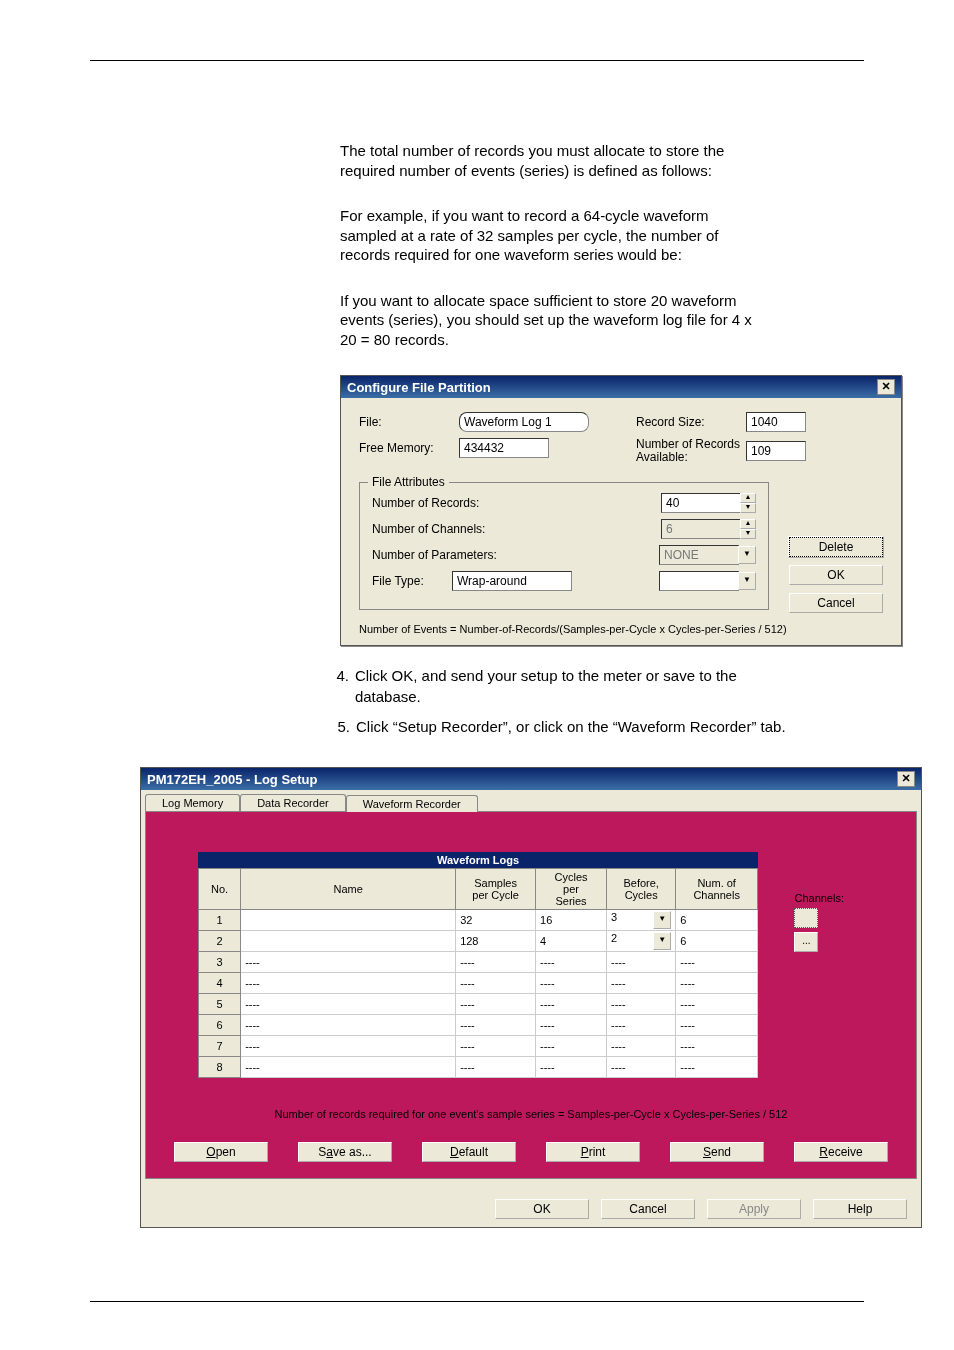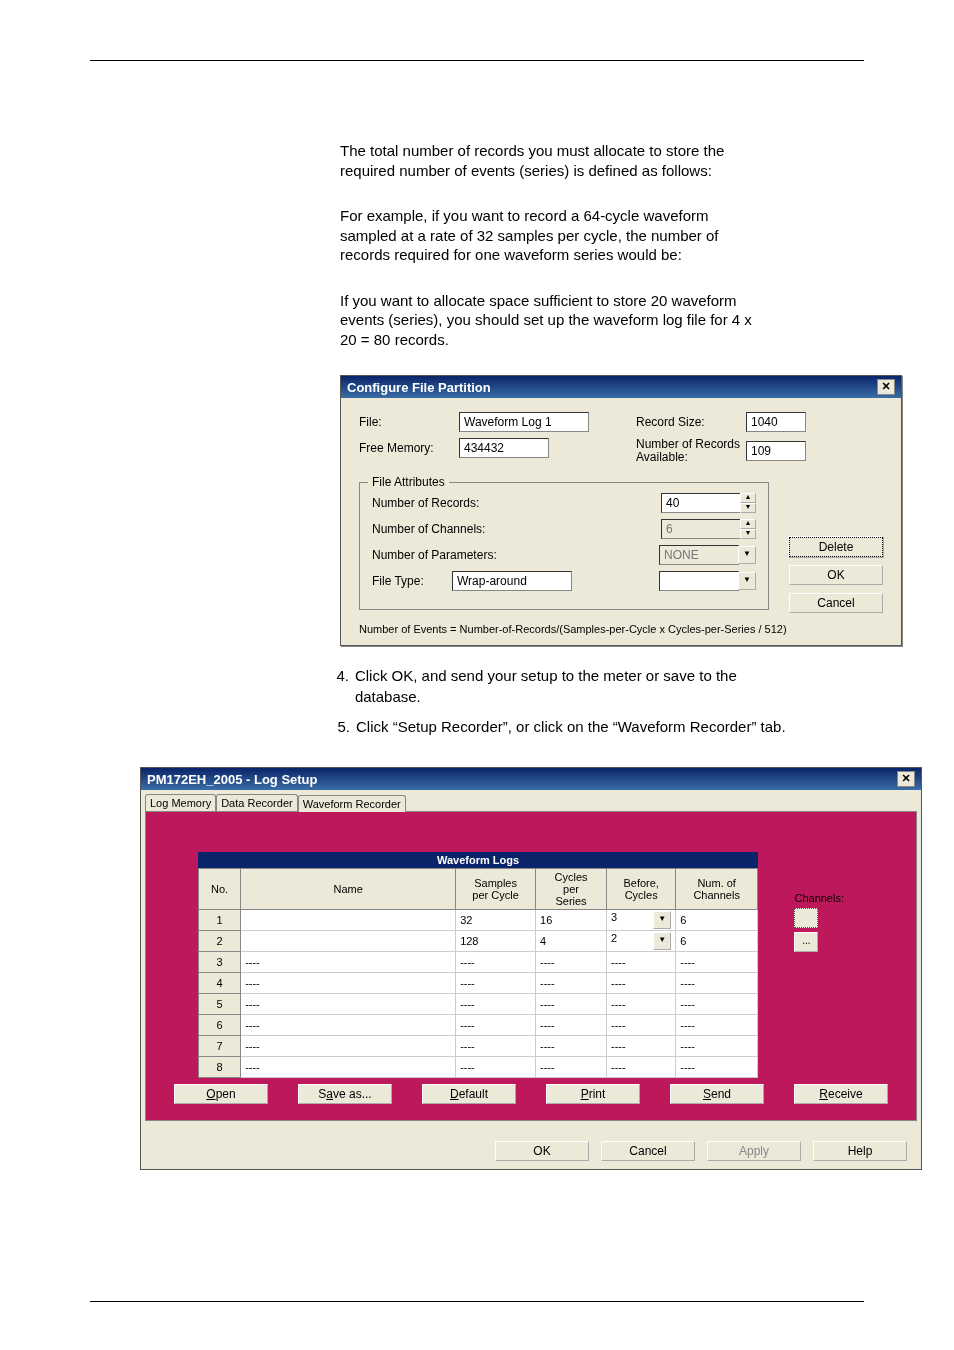--- a/index.html
+++ b/index.html
@@ -21,21 +21,21 @@
   .btn.dotted{border:1px dotted #000;outline:1px outset #fff;margin-top:31px;}
   .spin{display:inline-flex;flex-direction:column;margin-left:-1px;}
   .spin div{width:14px;height:8px;border:1px outset #fff;background:#ece9d8;font-size:7px;line-height:6px;text-align:center;}
   .dd{display:inline-block;width:16px;height:16px;border:1px outset #fff;background:#ece9d8;text-align:center;font-size:8px;line-height:14px;margin-left:-1px;}
   .footnote{font-size:11px;margin-top:10px;}
   .olist{margin-left:230px;width:470px;font-size:15px;line-height:1.35;margin-top:20px;}
   .olist .li{display:flex;margin-bottom:10px;}
   .olist .num{width:30px;text-align:right;padding-right:6px;}
   .dialog2{margin-left:50px;margin-top:30px;width:780px;background:#ece9d8;border:1px solid #555;font-family:Tahoma,Arial,sans-serif;}
   .tabs{display:flex;gap:0;padding:4px 4px 0 4px;font-size:11px;}
-  .tab{border:1px solid #888;border-bottom:none;background:#ece9d8;padding:2px 4px;border-radius:3px 3px 0 0;}
+  .tab{border:1px solid #888;border-bottom:none;background:#ece9d8;padding:2px 16px;border-radius:3px 3px 0 0;}
   .tab.active{background:#ece9d8;font-weight:normal;position:relative;top:1px;}
   .tabbody{background:#be185d;border:1px solid #888;margin:0 4px 12px 4px;padding:40px 12px 16px 12px;}
   .innerhdr{background:#0a246a;color:#fff;font-size:11px;text-align:center;padding:2px 0;font-weight:bold;}
   table.grid{border-collapse:collapse;width:100%;font-size:11px;background:#fff;}
   table.grid th{background:#ece9d8;border:1px solid #888;padding:2px 12px;font-weight:normal;text-align:center;}
   table.grid td{border:1px solid #ccc;padding:1px 4px;height:18px;}
   table.grid td.no{background:#ece9d8;border:1px solid #888;text-align:center;width:28px;}
   .iconbtn{display:inline-block;width:22px;height:18px;border:1px dotted #555;background:#ece9d8;}
   .note2{text-align:center;font-size:11px;margin:30px 0 22px 0;}
   .btnrow{display:flex;gap:30px;justify-content:center;margin-top:6px;}
@@ -55,21 +55,21 @@
   <div class="dialog">
     <div class="titlebar">
       <span>Configure File Partition</span>
       <span class="closebtn">✕</span>
     </div>
     <div class="dbody">
       <div style="display:flex;gap:30px;">
         <div style="flex:1;">
           <div class="row">
             <span class="lbl">File:</span>
-            <span class="val" style="min-width:120px;">Waveform Log 1</span>
+            <span class="val" style="min-width:120px;border-radius:8px;">Waveform Log 1</span>
           </div>
           <div class="row">
             <span class="lbl">Free Memory:</span>
             <span class="val" style="min-width:80px;">434432</span>
           </div>
         </div>
         <div style="flex:1;">
           <div class="row">
             <span class="lbl" style="width:110px;">Record Size:</span>
             <span class="val" style="min-width:50px;">1040</span>
@@ -239,20 +239,21 @@
             </tbody>
         </table>
       </div>
       <div style="position:absolute;"></div>
       <div style="float:right;margin-top:-186px;margin-right:60px;display:flex;flex-direction:column;gap:4px;align-items:flex-start;">
         <span style="font-size:11px;">Channels:</span>
         <span class="iconbtn"></span>
         <span class="iconbtn" style="border:1px outset #fff;text-align:center;font-size:10px;line-height:16px;">...</span>
       </div>
 
+      <div class="note2">Number of records required for one event's sample series = Samples-per-Cycle x Cycles-per-Series / 512</div>
 
       <div class="btnrow">
         <span class="btn"><u>O</u><span></span>pen</span>
         <span class="btn">S<u>a</u>ve as...</span>
         <span class="btn"><u>D</u>efault</span>
         <span class="btn"><u>P</u>rint</span>
         <span class="btn"><u>S</u>end</span>
         <span class="btn"><u>R</u>eceive</span>
       </div>
     </div>

